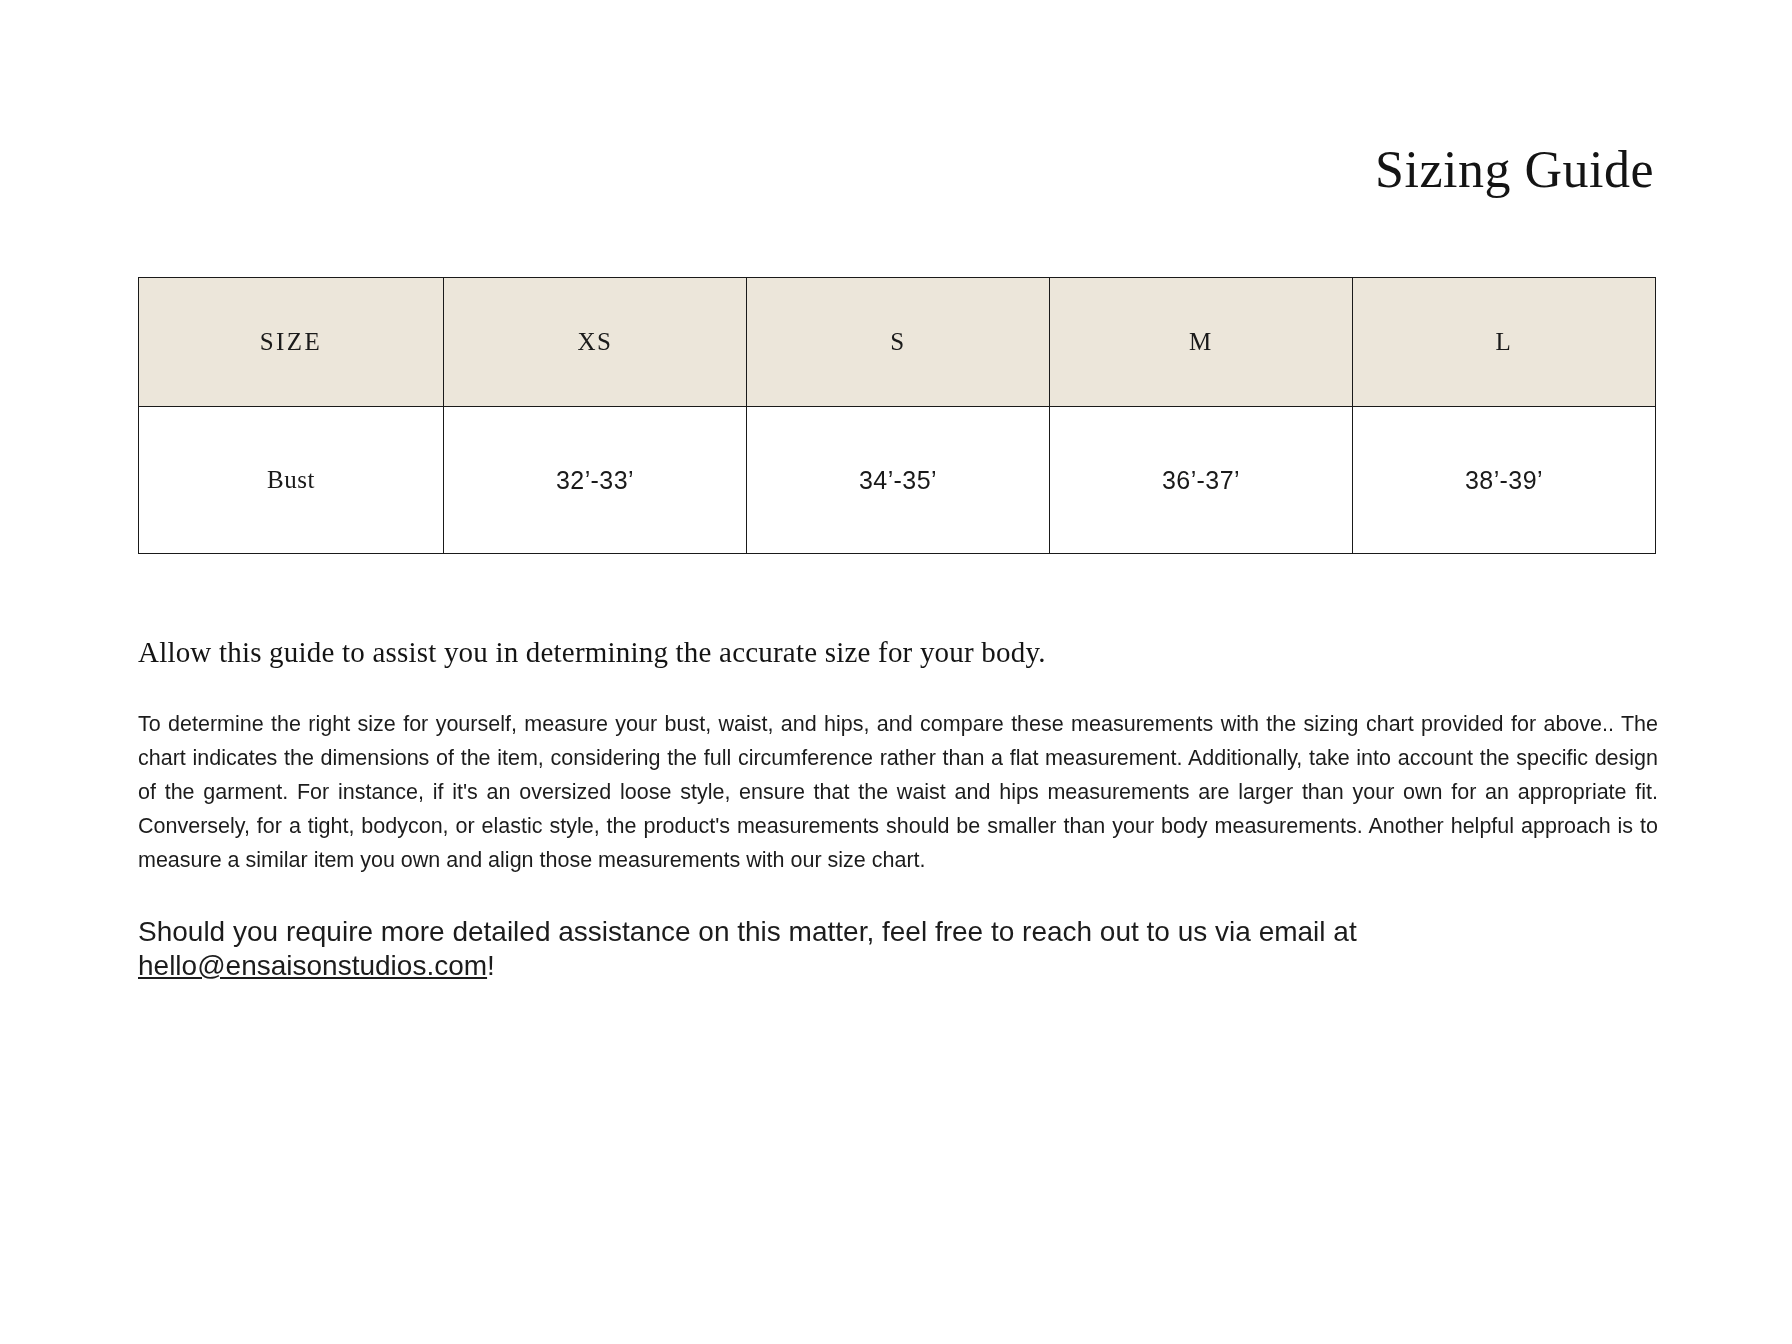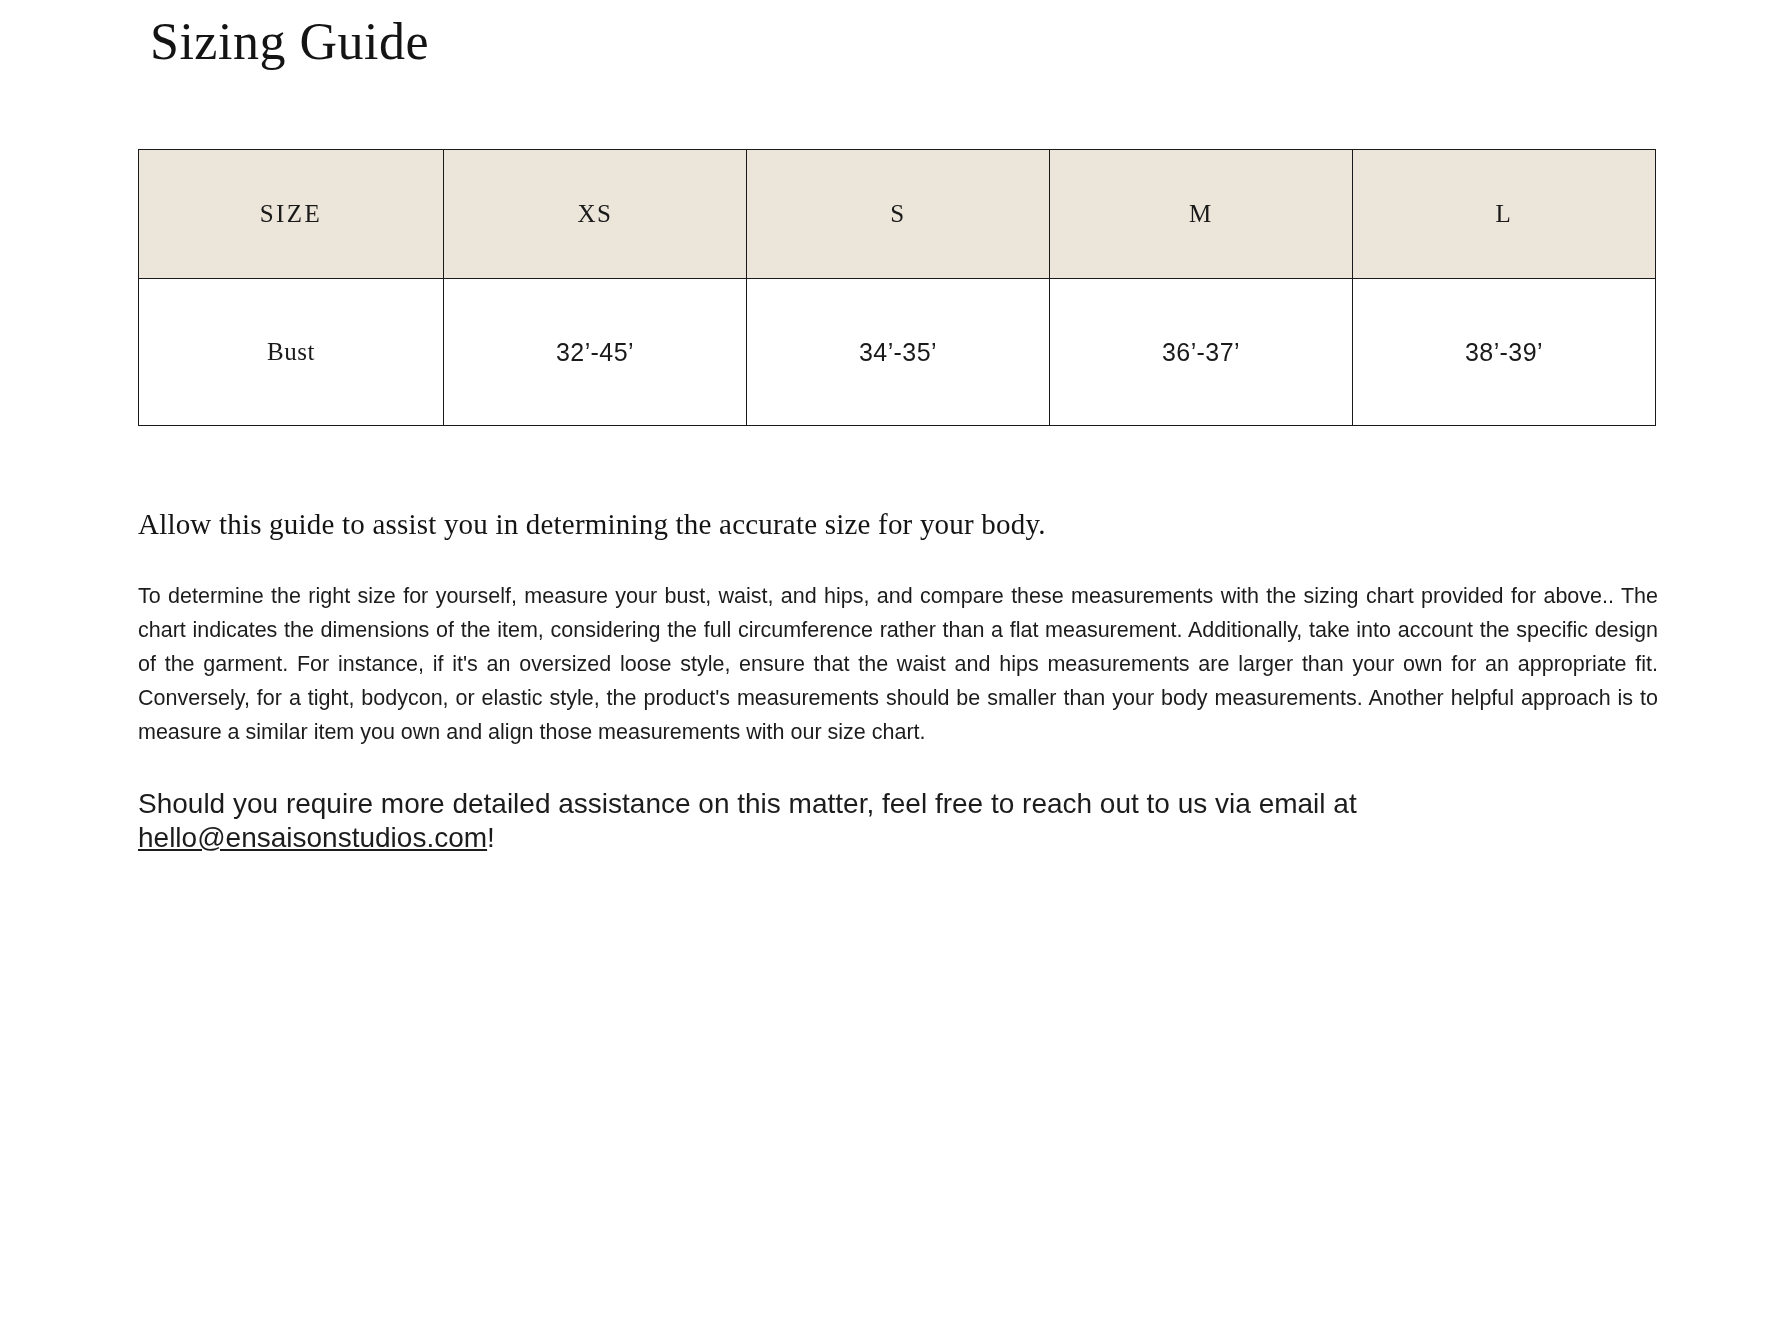--- a/index.html
+++ b/index.html
@@ -18,23 +18,24 @@
     position: relative;
     width: 1792px;
     height: 1344px;
     box-sizing: border-box;
     padding: 0 138px;
   }
   .title {
     font-family: "Liberation Serif", serif;
     font-size: 52px;
     font-weight: 400;
-    text-align: left;
+    text-align: right;
     letter-spacing: 0.5px;
-    margin: 12px;
+    margin: 0;
+    padding-top: 140px;
     color: #141414;
   }
   .table-wrap {
     margin-top: 78px;
   }
   table.size-table {
     border-collapse: collapse;
     width: 1518px;
     table-layout: fixed;
   }
@@ -128,21 +129,21 @@
           <th class="size-head">SIZE</th>
           <th>XS</th>
           <th>S</th>
           <th>M</th>
           <th>L</th>
         </tr>
       </thead>
       <tbody>
         <tr>
           <td class="row-label">Bust</td>
-          <td class="value">32’-45’</td>
+          <td class="value">32’-33’</td>
           <td class="value">34’-35’</td>
           <td class="value">36’-37’</td>
           <td class="value">38’-39’</td>
         </tr>
       </tbody>
     </table>
   </div>
 
   <p class="subhead">Allow this guide to assist you in determining the accurate size for your body.</p>
 

